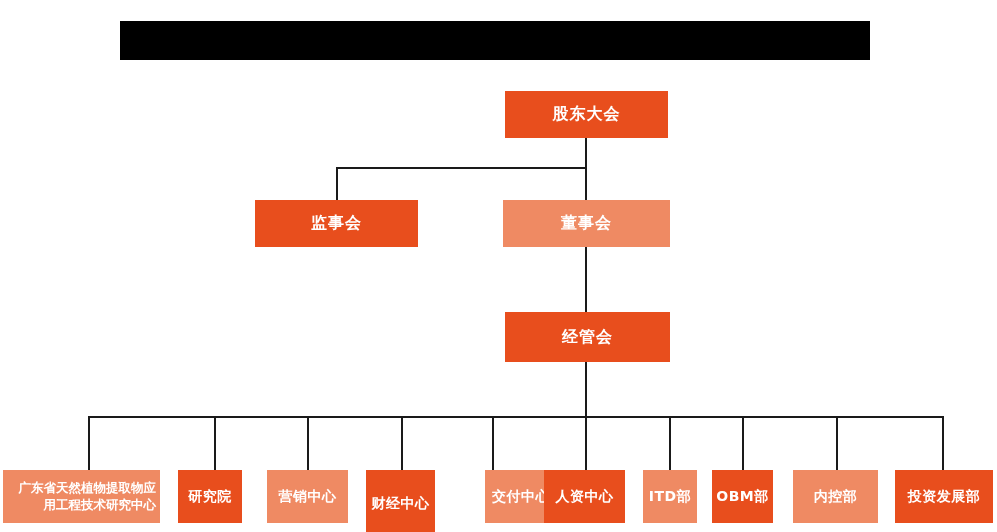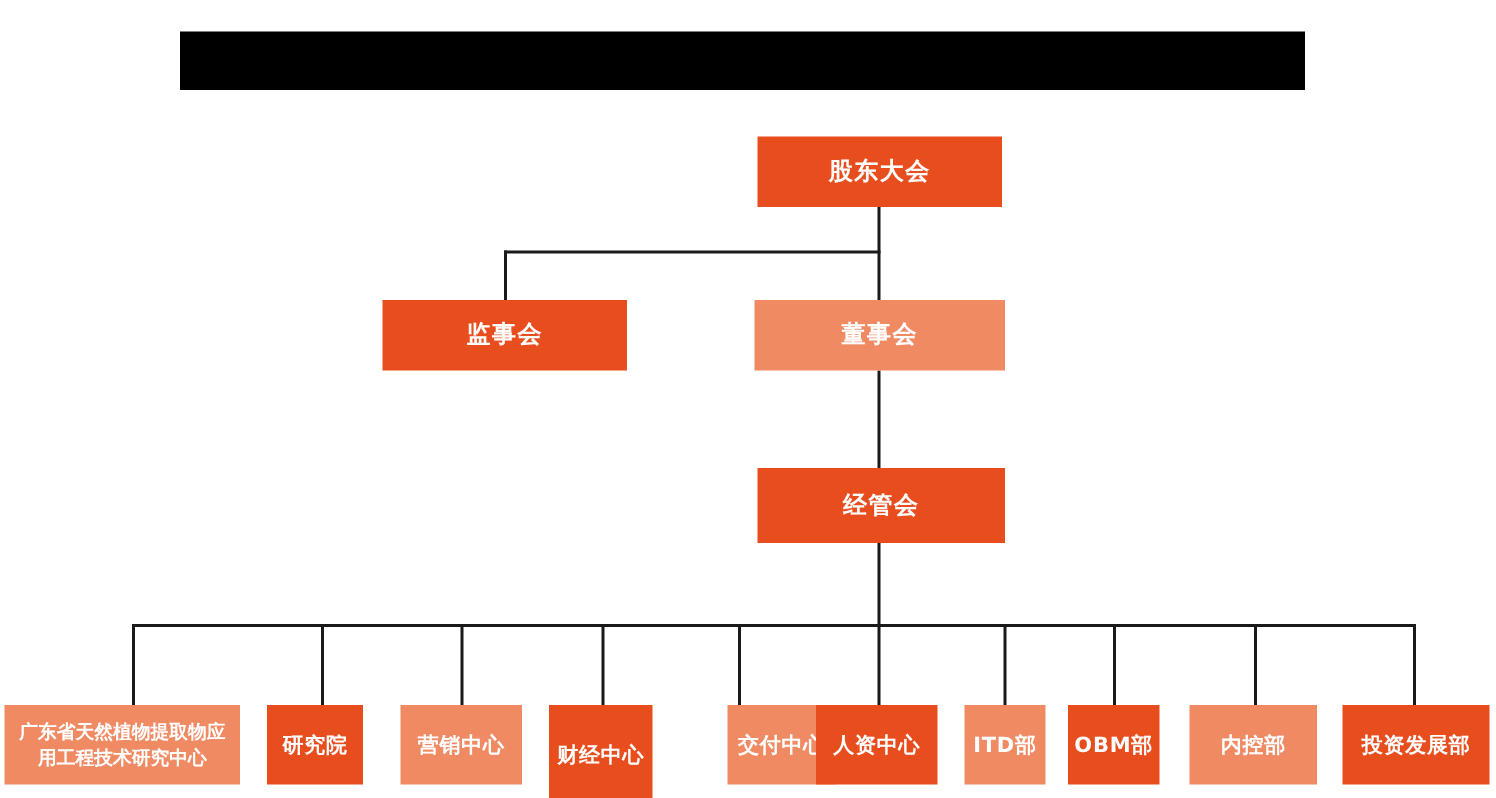--- a/index.html
+++ b/index.html
@@ -27,21 +27,21 @@
     position: absolute;
     background: var(--line-color, #1a1a1a);
   }
   .node {
     position: absolute;
     display: flex;
     align-items: center;
     justify-content: center;
     color: var(--node-text, #ffffff);
     font-weight: bold;
-    text-align: center;
+    text-align: right;
     box-sizing: border-box;
     font-size: 16px;
     letter-spacing: 1px;
   }
   .node.dark  { background: var(--c-primary, #e84e1d); }
   .node.light { background: var(--c-light, #ef8a63); }
   .node.small { font-size: 14px; letter-spacing: 0.5px; }
   .node.tiny  {
     font-size: 12.5px;
     letter-spacing: 0;

